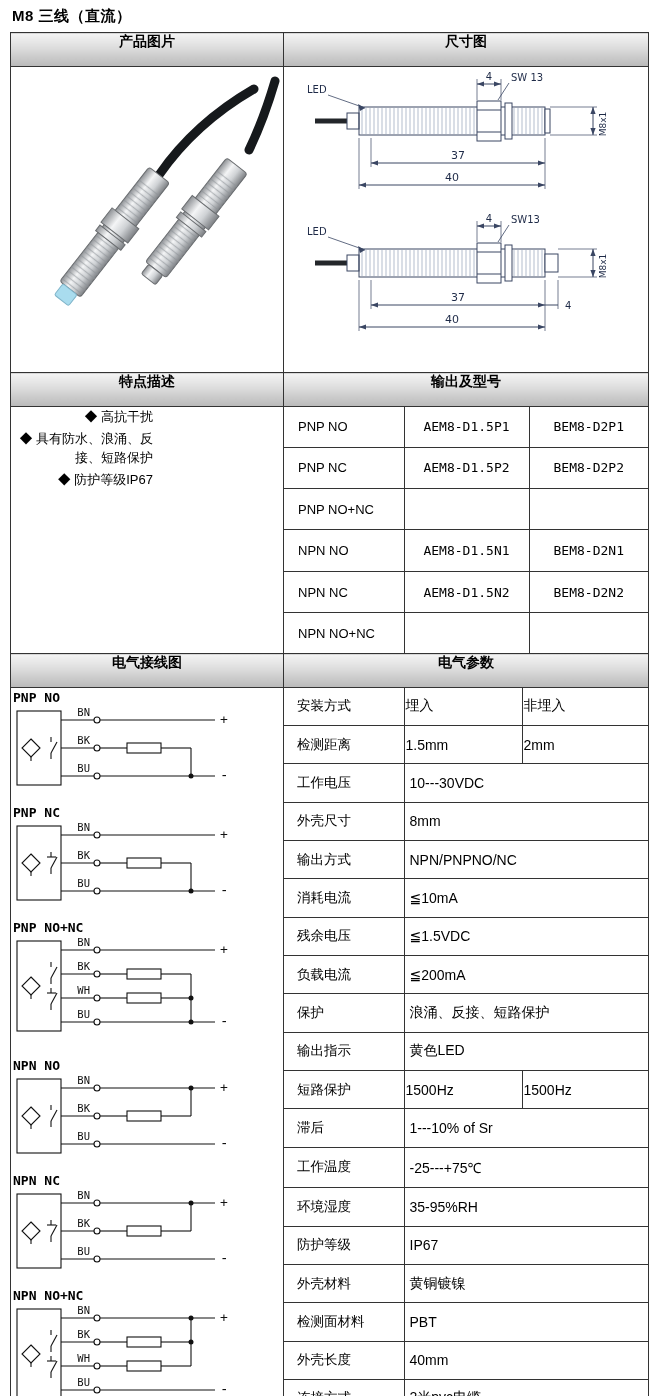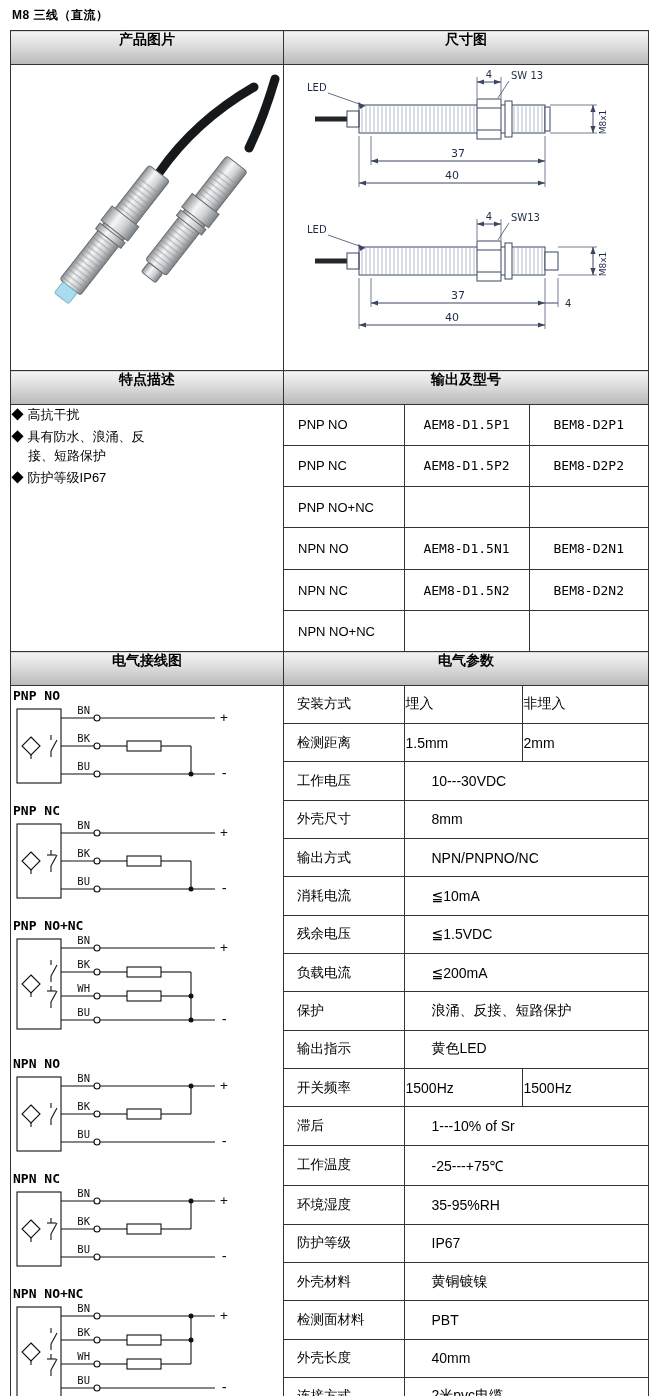--- a/index.html
+++ b/index.html
@@ -1,52 +1,52 @@
 <!DOCTYPE html>
 <html><head>
 <meta charset="utf-8">
 <style>
   * { box-sizing: border-box; margin: 0; padding: 0; }
   html,body { background:#fff; }
   body { font-family:"Liberation Sans", sans-serif; color:#000; }
   .page { width:658px; height:1396px; background:#fff; padding:6px 10px 4px 10px; overflow:hidden; }
-  .title { font-size:12px; font-weight:bold; padding:1px 0 6px 2px; letter-spacing:0.5px; }
+  .title { font-size:15px; font-weight:bold; padding:1px 0 6px 2px; letter-spacing:0.5px; }
 
   table.main { border-collapse:collapse; width:638px; table-layout:fixed; }
   table.main > tbody > tr > td { border:1px solid #333; vertical-align:top; padding:0; }
   td.hdr {
     height:34px; text-align:center; vertical-align:middle; font-weight:bold; font-size:14px;
     background:linear-gradient(180deg,#f4f4f4 0%,#dcdcdc 45%,#b9b9b9 100%);
   }
   td.photo-cell { height:306px; text-align:center; vertical-align:middle; background:#fff; }
   td.dim-cell { height:306px; text-align:center; padding-top:6px; }
   td.dim-cell .dimwrap { margin-bottom:8px; }
 
   td.features-cell { height:247px; padding:14px 8px 0 12px; }
-  #features { list-style:none; }
+  #features { list-style:none;text-align:right; }
   #features li { font-size:13px; line-height:1.5; max-width:142px; padding-left:17px; text-indent:-17px; margin-bottom:2px; }
 
   td.models-cell { height:247px; }
   table.models { width:100%; height:100%; border-collapse:collapse; table-layout:fixed; }
   table.models td { border-bottom:1px solid #333; border-left:1px solid #333; font-size:13px; vertical-align:middle; }
   table.models td:first-child { border-left:none; padding-left:14px; }
   table.models tr:last-child td { border-bottom:none; }
   .m-code { text-align:center; font-family:"DejaVu Sans Mono", monospace; font-size:12.5px; }
 
   td.wiring-cell { height:726px; padding:8px 0 0 10px; }
   .wblock { margin-bottom:7px; }
   .wblock.wgap { margin-top:16px; }
   .wlabel { font-weight:bold; font-size:13px; font-family:"DejaVu Sans Mono", monospace; margin:2px 0 1px 2px; }
 
   td.params-cell { height:726px; }
   table.params { width:100%; height:100%; border-collapse:collapse; table-layout:fixed; }
   table.params td { border-bottom:1px solid #333; border-left:1px solid #333; font-size:14px; vertical-align:middle; }
   table.params td.p-label { border-left:none; padding-left:13px; font-size:13.5px;margin-top:8px; }
   table.params tr:last-child td { border-bottom:none; }
-  .p-val { padding-left:27px; }
+  .p-val { padding-left:5px; }
   .p-center { text-align:left; padding-left:1px; }
 </style>
 </head>
 <body>
 
 <div class="page">
   <div class="title">M8 三线（直流）</div>
 
   <table class="main">
     <colgroup>
@@ -553,21 +553,21 @@
                 </tr>
                 <tr>
                   <td class="p-label">保护</td>
                   <td colspan="2" class="p-val">浪涌、反接、短路保护</td>
                 </tr>
                 <tr>
                   <td class="p-label">输出指示</td>
                   <td colspan="2" class="p-val">黄色LED</td>
                 </tr>
                 <tr>
-                  <td class="p-label">开关频率</td>
+                  <td class="p-label">短路保护</td>
                   <td class="p-val p-center">1500Hz</td>
                   <td class="p-val p-center">1500Hz</td>
                 </tr>
                 <tr>
                   <td class="p-label">滞后</td>
                   <td colspan="2" class="p-val">1---10% of Sr</td>
                 </tr>
                 <tr>
                   <td class="p-label">工作温度</td>
                   <td colspan="2" class="p-val">-25---+75℃</td>

